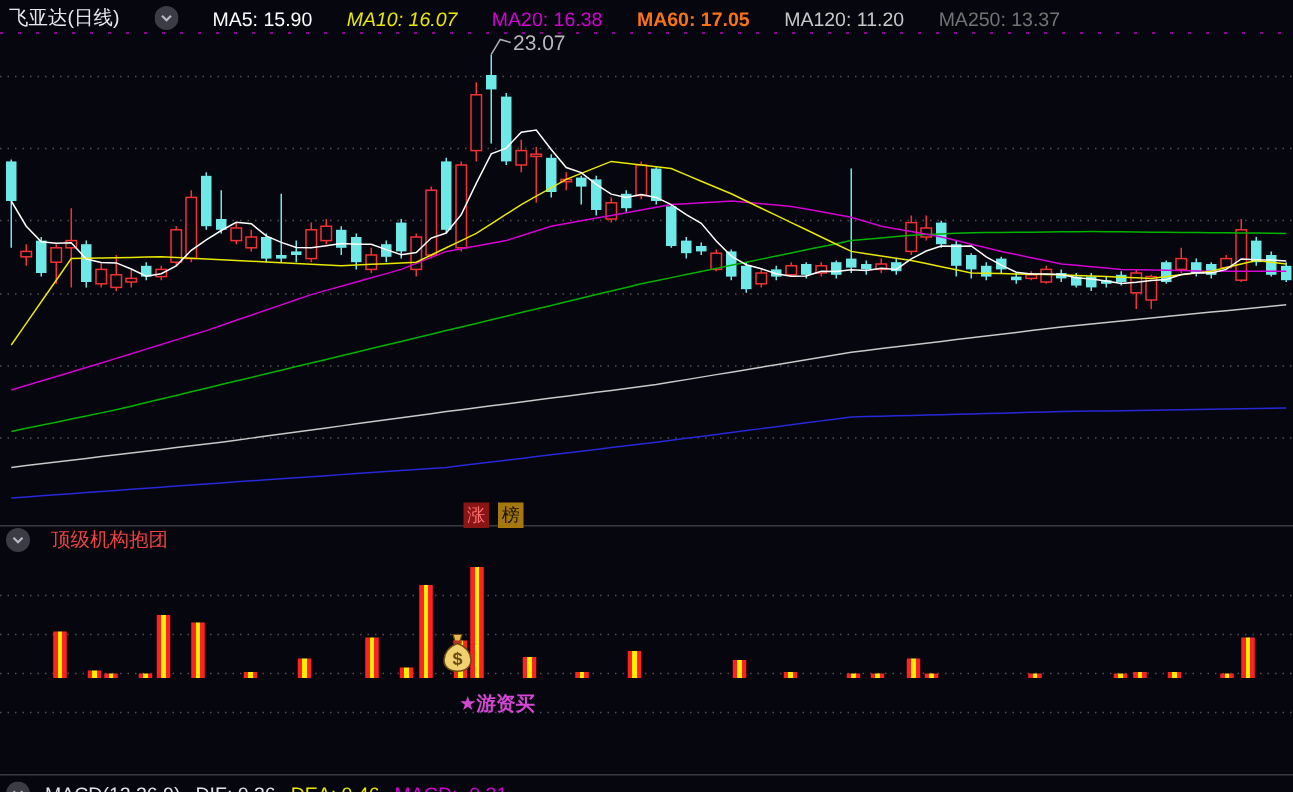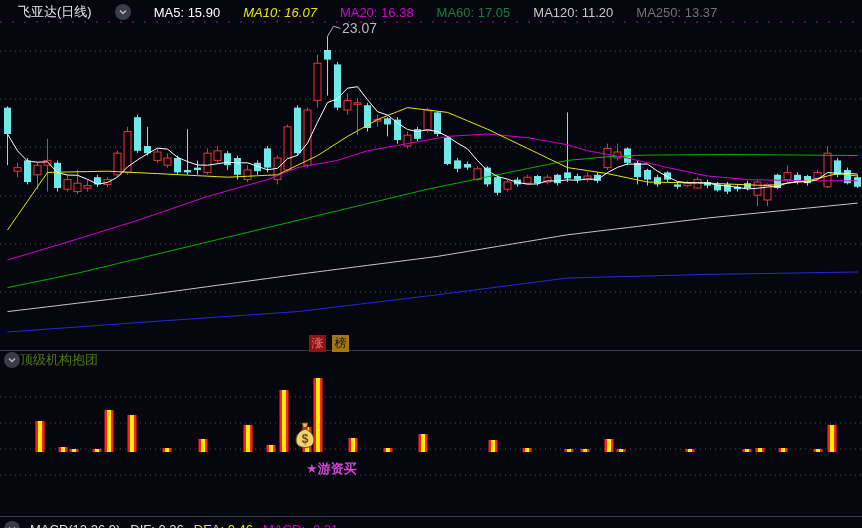--- a/index.html
+++ b/index.html
@@ -1,28 +1,28 @@
 <!DOCTYPE html>
 <html><head>
 <meta charset="utf-8">
 <style>
   html,body{margin:0;padding:0;background:#06060e;}
   #app{position:relative;width:862px;height:528px;background:#06060e;overflow:hidden;
        font-family:"Liberation Sans","DejaVu Sans",sans-serif;}
   #chart-svg{position:absolute;left:0;top:0;}
   .hdr{position:absolute;left:6px;top:3px;display:flex;align-items:center;gap:23px;
-       font-size:13px;white-space:nowrap;z-index:5;margin-left:12px;}
+       font-size:13px;white-space:nowrap;z-index:5;}
   .hdr .title{color:#e8e8f0;}
   .icon-circle{width:16px;height:16px;display:inline-block;}
   .ma-item{letter-spacing:0px;}
   .peak-label{position:absolute;left:342px;top:20px;font-size:14px;color:#b9b9c2;z-index:5;}
   .badges{position:absolute;left:309px;top:335px;display:flex;gap:6px;z-index:5;}
   .badge{width:17px;height:17px;font-size:12px;line-height:17px;text-align:center;}
-  .p2hdr{position:absolute;left:4px;top:351px;display:flex;align-items:center;gap:0;
-         font-size:13px;color:#4d7c0f;z-index:5;}
+  .p2hdr{position:absolute;left:4px;top:351px;display:flex;align-items:center;gap:14px;
+         font-size:13px;color:#ef4444;z-index:5;}
   .money-bag{position:absolute;left:295px;top:422px;z-index:6;}
   .marker{position:absolute;left:306px;top:412px;font-size:13px;font-weight:bold;z-index:7;}
   .p3row{position:absolute;left:4px;top:521px;display:flex;align-items:center;gap:10px;
          font-size:13px;white-space:nowrap;z-index:5;}
 </style>
 </head>
 <body>
 
 <div id="app">
 
@@ -263,21 +263,21 @@
     <span class="title">飞亚达(日线)</span>
     <span class="icon-circle">
       <svg width="16" height="16" viewBox="0 0 16 16">
           <circle cx="8" cy="8" r="8" fill="#3c3c46"></circle>
           <path d="M5 6.5 L8 9.5 L11 6.5" stroke="#b8b8c4" stroke-width="1.5" fill="none"></path>
         </svg>
     </span>
     <span class="ma-item" style="color: rgb(255, 255, 255);">MA5: 15.90</span>
     <span class="ma-item" style="color: rgb(232, 232, 0); font-style: italic;">MA10: 16.07</span>
     <span class="ma-item" style="color: rgb(212, 0, 212);">MA20: 16.38</span>
-    <span class="ma-item" style="color: #15803d;">MA60: 17.05</span>
+    <span class="ma-item" style="color: #f97316; font-weight: bold;">MA60: 17.05</span>
     <span class="ma-item" style="color: rgb(200, 200, 200);">MA120: 11.20</span>
     <span class="ma-item" style="color: #737373;">MA250: 13.37</span>
   </div>
 
   <div class="peak-label">23.07</div>
 
   <div class="badges">
     <div class="badge" style="background: rgb(138, 21, 21); color: rgb(255, 112, 112);">涨</div>
     <div class="badge" style="background: rgb(165, 119, 15); color: rgb(28, 20, 0);">榜</div>
   </div>

